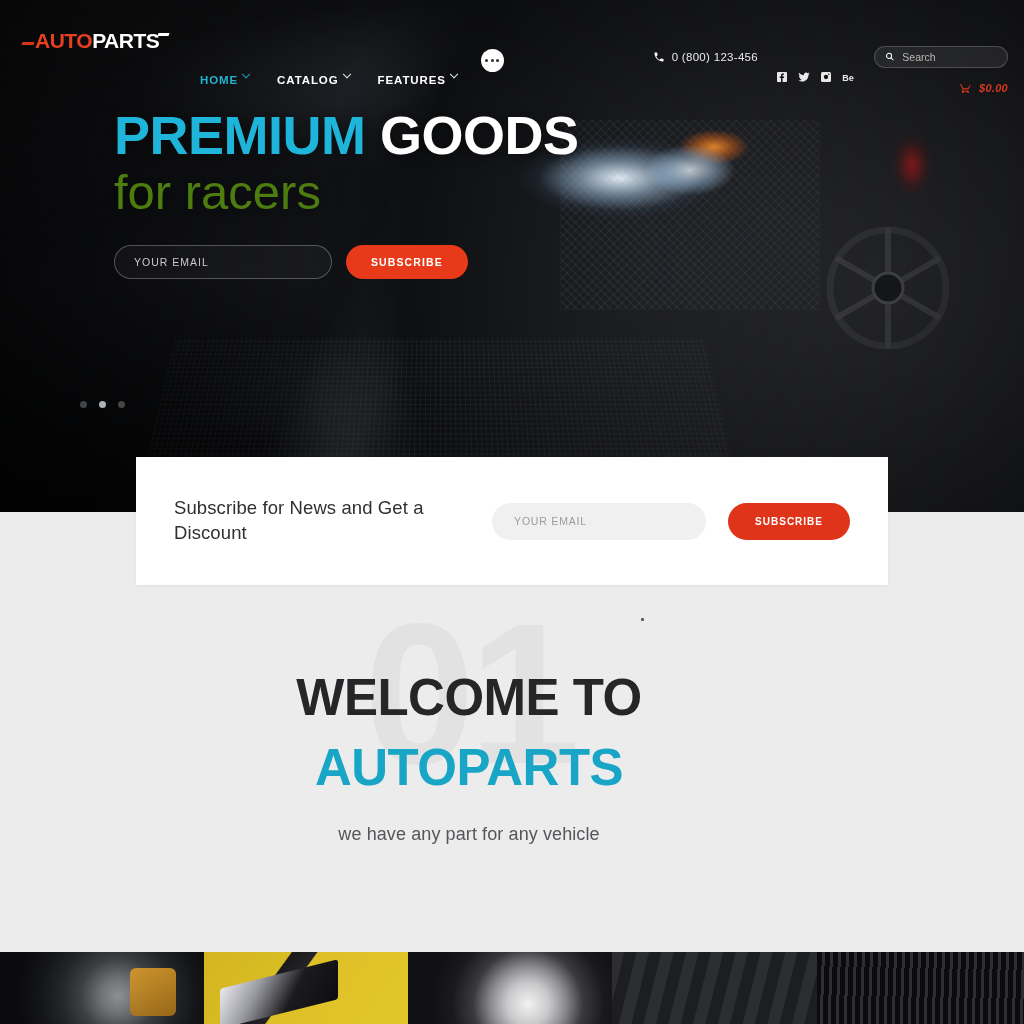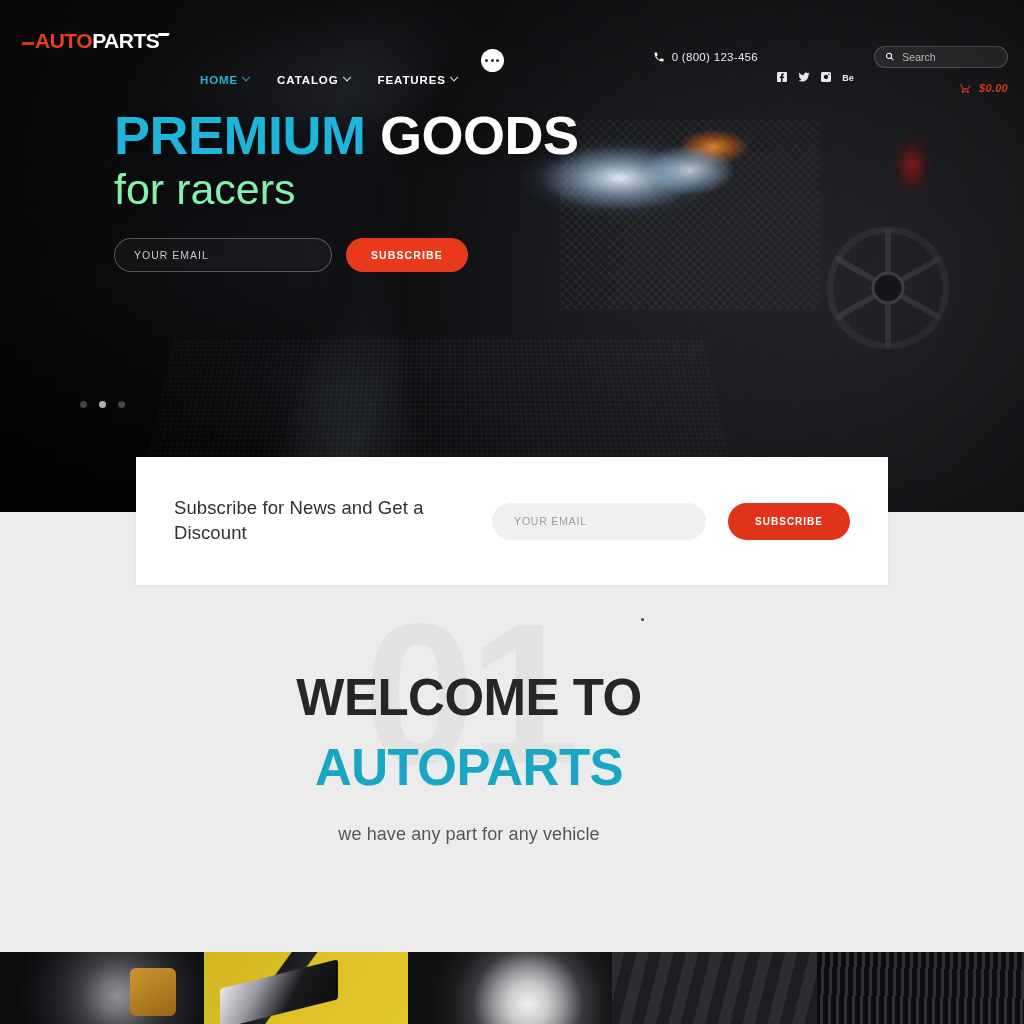--- a/index.html
+++ b/index.html
@@ -74,21 +74,21 @@
   }
   .logo .lg-auto { color:#e8401f; }
   .logo .lg-parts { color:#ffffff; }
   .logo .lg-tail {
     display:inline-block; width:11px; height:3px; background:#ffffff;
     vertical-align:12px; margin-left:-1px; transform:skewX(-18deg);
   }
 
   .mainnav { position:absolute; left:186px; top:32px; display:flex; align-items:center; gap:0; }
   .nav-item {
-    display:flex; align-items:center; gap:5px;
+    display:flex; align-items:flex-start; gap:5px;
     font-size:11.5px; font-weight:bold; letter-spacing:.9px;
     color:#ffffff; padding:3px 14px; cursor:pointer; white-space:nowrap;margin-top:39px;
   }
   .nav-item.active { color:#22b3d4; }
   .nav-item .chev {
     display:inline-block; width:6px; height:6px;
     border-right:1.6px solid currentColor; border-bottom:1.6px solid currentColor;
     transform:rotate(45deg) translate(-2px,-2px); opacity:.9;
   }
   .nav-more {
@@ -122,21 +122,21 @@
 
   
   .hero-content { position:absolute; left:86px; top:108px; z-index:15;margin-left:28px; }
   .h-title {
     font-size:54px; font-weight:bold; letter-spacing:-.5px; line-height:1.02;
     text-shadow:0 2px 14px rgba(0,0,0,.55);
   }
   .h-title .t1 { color:#1fb4da; }
   .h-title .t2 { color:#ffffff; }
   .h-sub {
-    font-size:43px; font-weight:300; color:#86efac; line-height:1.05;
+    font-size:49px; font-weight:300; color:#4d7c0f; line-height:1.05;
     margin-top:4px; text-shadow:0 2px 12px rgba(0,0,0,.5);
   }
   .h-desc {
     margin-top:26px; font-size:10.5px; line-height:1.95; color:#b6b8bc;
     letter-spacing:.25px; text-shadow:0 1px 6px rgba(0,0,0,.7);
   }
   .h-form { margin-top:26px; display:flex; align-items:center; gap:14px; }
   .h-input {
     width:218px; height:34px; border-radius:17px;
     border:1px solid rgba(255,255,255,.28); background:rgba(255,255,255,.03);

